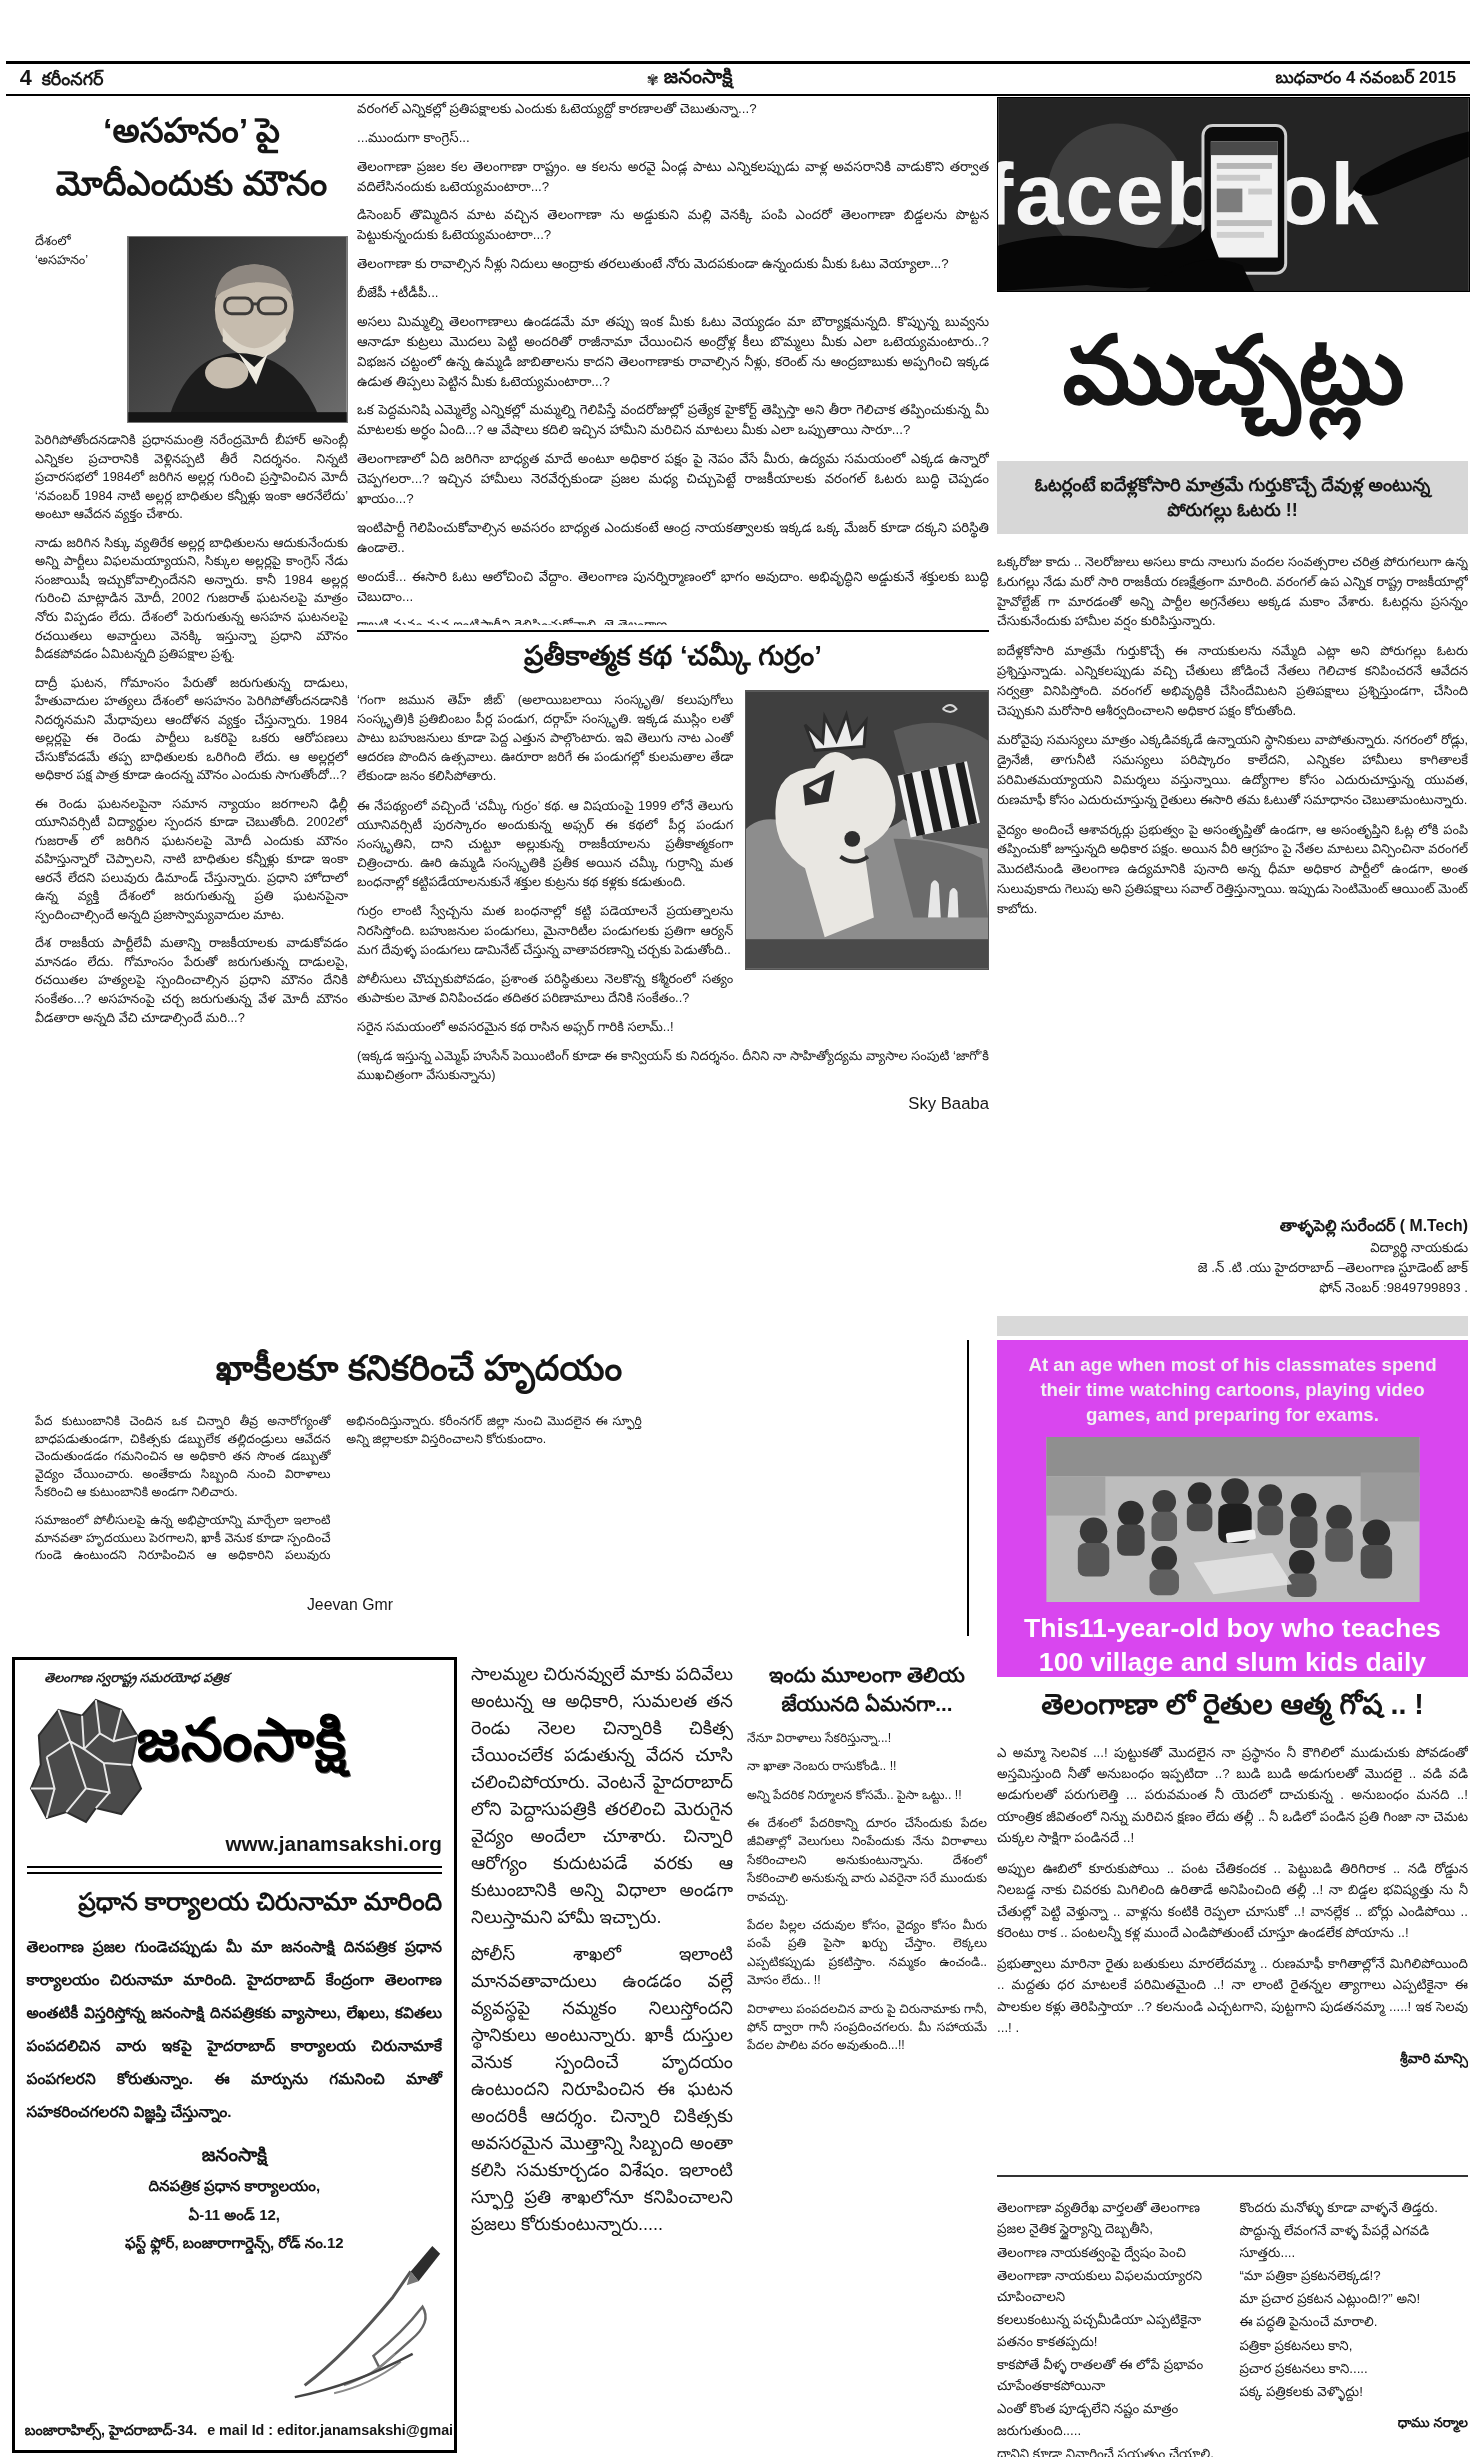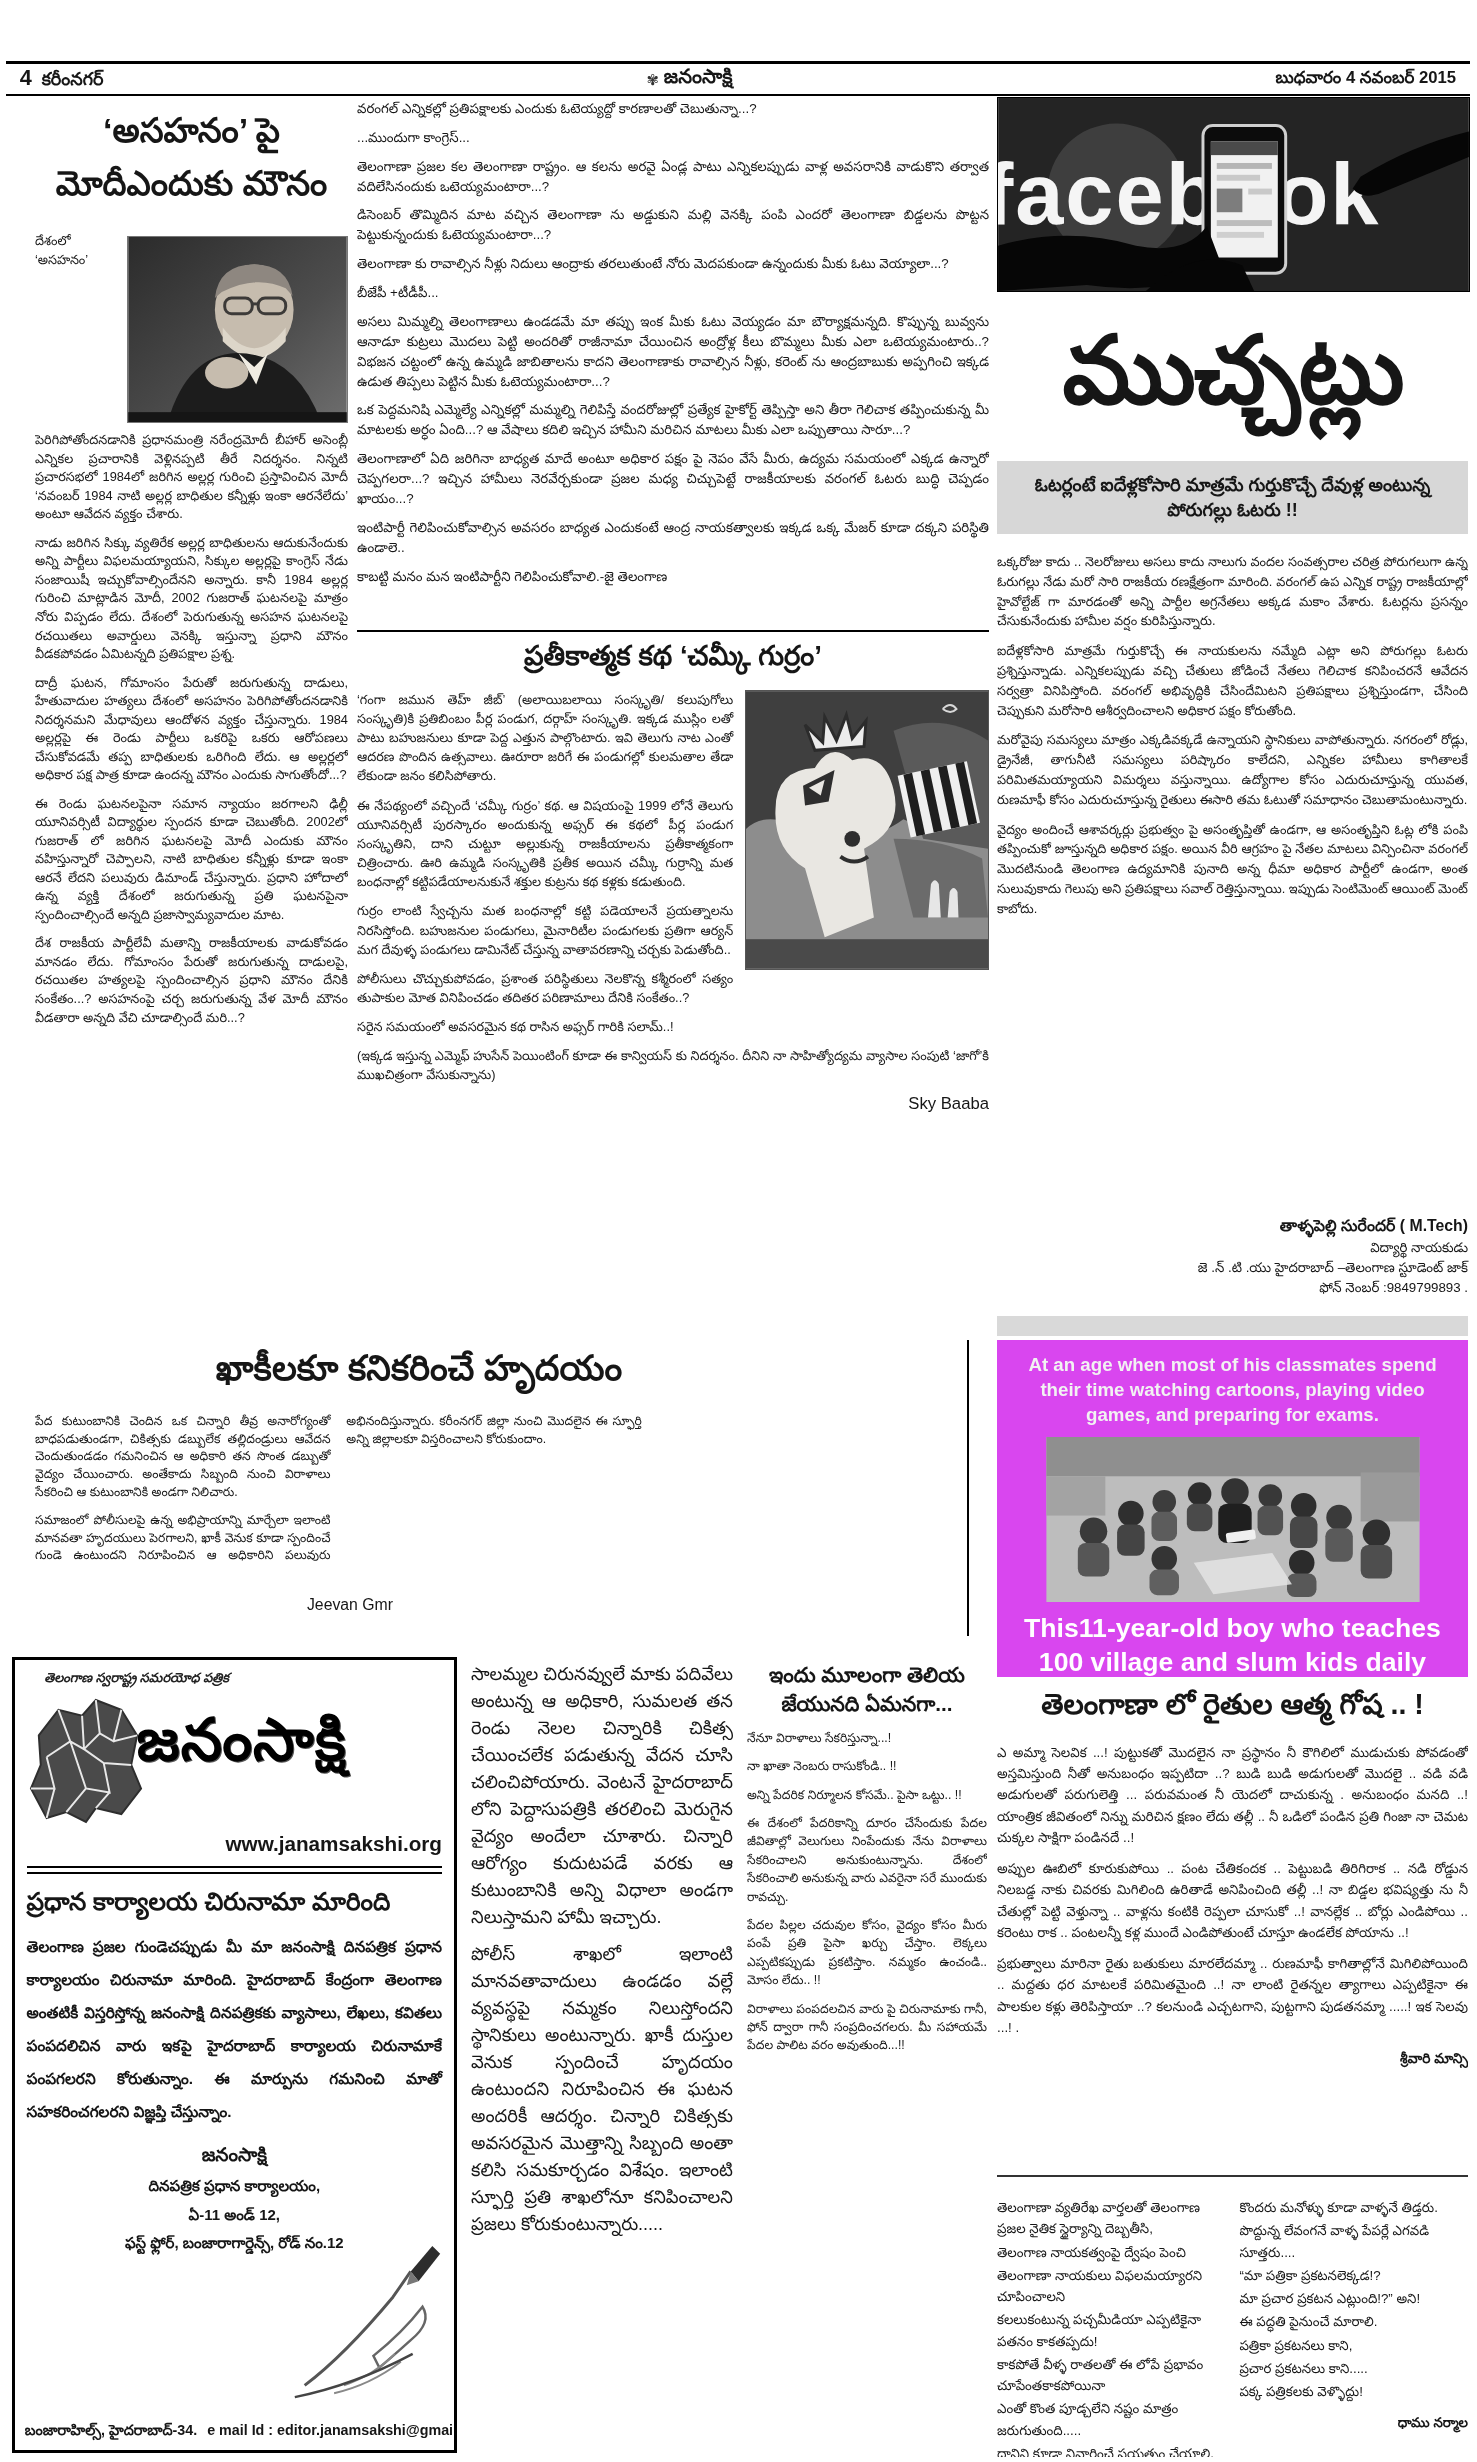--- a/index.html
+++ b/index.html
@@ -48,21 +48,21 @@
   
   .adbox{left:11.8px;top:1657px;width:445px;height:796px;border:3px solid #000;
     padding:9.9px 11.8px;box-sizing:border-box;overflow:hidden;}
   .ad-tagline{font-size:12.8px;font-weight:bold;font-style:italic;margin-left:17.7px;color:#222;}
   .ad-logo-row{position:relative;height:148px;}
   .ad-map{position:absolute;left:0;top:5.9px;}
   .ad-logo-text{position:absolute;left:110px;top:17.7px;font-size:59px;font-weight:900;
     letter-spacing:1px;color:#000;text-shadow:1px 1px 0 #555;}
   .ad-url{text-align:right;font-size:20.7px;font-weight:bold;margin-top:-3.9px;}
   .ad-doublerule{height:3.9px;border-top:2px solid #000;border-bottom:2px solid #000;margin:9.9px 0;}
-  .ad-heading{text-align:left;font-size:24.6px;font-weight:800;margin:13.8px 0 9.9px;}
+  .ad-heading{text-align:right;font-size:24.6px;font-weight:800;margin:13.8px 0 9.9px;}
   .ad-body{font-size:15.3px;font-weight:600;line-height:2.15;text-align:justify;}
   .ad-address{margin-top:7.9px;text-align:center;font-weight:bold;line-height:1.9;position:relative;z-index:1;}
   .ad-address .l0{font-size:18.7px;}
   .ad-address div{font-size:15px;}
   .ad-lastrow{position:absolute;left:9.9px;right:9.9px;bottom:7.9px;display:flex;gap:9.9px;
     font-weight:bold;font-size:14.3px;white-space:nowrap;z-index:1;}
   .ad-pen{position:absolute;right:3.9px;bottom:45px;z-index:0;}
   
   .bm-a{left:471px;top:1661px;width:262px;height:788px;overflow:hidden;
     font-size:18px;line-height:1.5;}
@@ -151,20 +151,21 @@
   <p>వరంగల్ ఎన్నికల్లో ప్రతిపక్షాలకు ఎందుకు ఓటెయ్యద్దో కారణాలతో చెబుతున్నా...?</p>
   <p>...ముందుగా కాంగ్రెస్...</p>
   <p>తెలంగాణా ప్రజల కల తెలంగాణా రాష్ట్రం. ఆ కలను అరవై ఏండ్ల పాటు ఎన్నికలప్పుడు వాళ్ల అవసరానికి వాడుకొని తర్వాత వదిలేసినందుకు ఒటెయ్యమంటారా...?</p>
   <p>డిసెంబర్ తొమ్మిదిన మాట వచ్చిన తెలంగాణా ను అడ్డుకుని మల్లి వెనక్కి పంపి ఎందరో తెలంగాణా బిడ్డలను పొట్టన పెట్టుకున్నందుకు ఓటెయ్యమంటారా...?</p>
   <p>తెలంగాణా కు రావాల్సిన నీళ్లు నిదులు ఆంద్రాకు తరలుతుంటే నోరు మెదపకుండా ఉన్నందుకు మీకు ఓటు వెయ్యాలా...?</p>
   <p>బీజేపీ +టీడీపీ...</p>
   <p>అసలు మిమ్మల్ని తెలంగాణాలు ఉండడమే మా తప్పు ఇంక మీకు ఓటు వెయ్యడం మా బౌర్యాక్షమన్నది. కొప్పున్న బువ్వను ఆనాడూ కుట్రలు మొదలు పెట్టి అందరితో రాజీనామా చేయించిన అంద్రోళ్ల కీలు బొమ్మలు మీకు ఎలా ఒటెయ్యమంటారు..? విభజన చట్టంలో ఉన్న ఉమ్మడి జాబితాలను కాదని తెలంగాణాకు రావాల్సిన నీళ్లు, కరెంట్ ను ఆంద్రబాబుకు అప్పగించి ఇక్కడ ఉడుత తిప్పలు పెట్టిన మీకు ఓటెయ్యమంటారా...?</p>
   <p>ఒక పెద్దమనిషి ఎమ్మెల్యే ఎన్నికల్లో మమ్మల్ని గెలిపిస్తే వందరోజుల్లో ప్రత్యేక హైకోర్ట్ తెప్పిస్తా అని తీరా గెలిచాక తప్పించుకున్న మీ మాటలకు అర్ధం ఏంది...? ఆ వేషాలు కదిలి ఇచ్చిన హామీని మరిచిన మాటలు మీకు ఎలా ఒప్పుతాయి సారూ...?</p>
   <p>తెలంగాణాలో ఏది జరిగినా బాధ్యత మాదే అంటూ అధికార పక్షం పై నెపం వేసే మీరు, ఉద్యమ సమయంలో ఎక్కడ ఉన్నారో చెప్పగలరా...? ఇచ్చిన హామీలు నెరవేర్చకుండా ప్రజల మధ్య చిచ్చుపెట్టే రాజకీయాలకు వరంగల్ ఓటరు బుద్ధి చెప్పడం ఖాయం...?</p>
   <p>ఇంటిపార్టీ గెలిపించుకోవాల్సిన అవసరం బాధ్యత ఎందుకంటే ఆంద్ర నాయకత్వాలకు ఇక్కడ ఒక్క మేజర్ కూడా దక్కని పరిస్థితి ఉండాలె..</p>
+  <p>అందుకే... ఈసారి ఓటు ఆలోచించి వేద్దాం. తెలంగాణ పునర్నిర్మాణంలో భాగం అవుదాం. అభివృద్ధిని అడ్డుకునే శక్తులకు బుద్ధి చెబుదాం...</p>
   <p>కాబట్టి మనం మన ఇంటిపార్టీని గెలిపించుకోవాలి.-జై తెలంగాణ</p>
 
 </div>
 
 <div class="abs story">
   <div class="story-title">ప్రతీకాత్మక కథ ‘చమ్కీ గుర్రం’</div>
   <div class="story-body just">
     <svg class="horse" viewBox="0 0 246 282" xmlns="http://www.w3.org/2000/svg">
       <rect width="246" height="282" fill="#8d8d8d"></rect>
       <path d="M0 0 H246 V120 Q200 150 160 130 Q120 160 60 140 Q20 120 0 140 Z" fill="#3f3f3f"></path>

